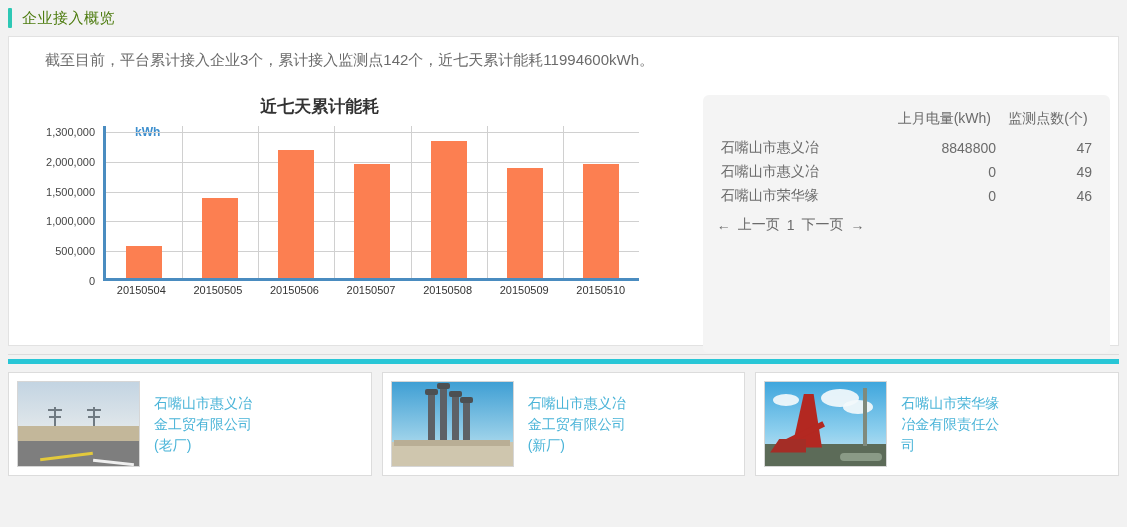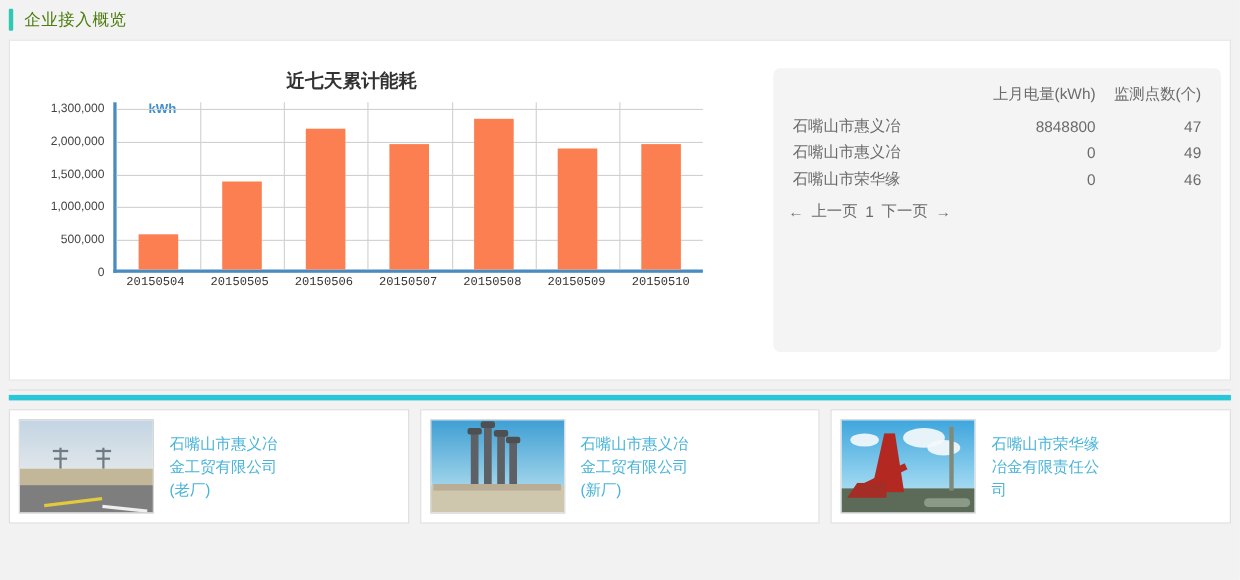--- a/index.html
+++ b/index.html
@@ -133,42 +133,41 @@
     position: absolute;
     left: 66px; right: 0;
     top: 158px;
     display: flex;
   }
   .x-tick {
     flex: 1 1 0;
     text-align: center;
     font-size: 11px;
     color: #333;
-    font-family: Liberation Mono, monospace;
   }
 
   
   .side-panel {
     width: 412px;
     margin: 6px 8px 0 0;
     background: #f4f4f4;
     border-radius: 6px;
     height: 258px;
     padding: 12px 14px 0 14px;
   }
   table.stat-table {
     width: 100%;
     border-collapse: collapse;
     font-size: 14px;
     color: #6b6b6b;
   }
   table.stat-table th {
     font-weight: normal;
     padding: 3px 4px 8px 4px;
-    text-align: right;
+    text-align: center;
     color: #6b6b6b;
   }
   table.stat-table th.name-col,
   table.stat-table td.name-col {
     text-align: left;
     width: 172px;
   }
   table.stat-table td {
     padding: 3px 4px;
     text-align: right;
@@ -276,20 +275,21 @@
 </head>
 <body>
 
 <div class="page-header">
   <div class="accent-bar"></div>
   <div class="page-title">企业接入概览</div>
 </div>
 
 <div class="main-panel">
 
+  <div class="summary-line">截至目前，平台累计接入企业3个，累计接入监测点142个，近七天累计能耗11994600kWh。</div>
 
   <div class="panel-body">
 
     <div class="chart-wrap">
       <div class="chart-title">近七天累计能耗</div>
       <div class="unit-label">kWh</div>
 
       <div class="plot-area">
         <div class="y-axis-labels" id="y-axis-labels">
             <div class="y-tick" style="top: 155px;">0</div>

